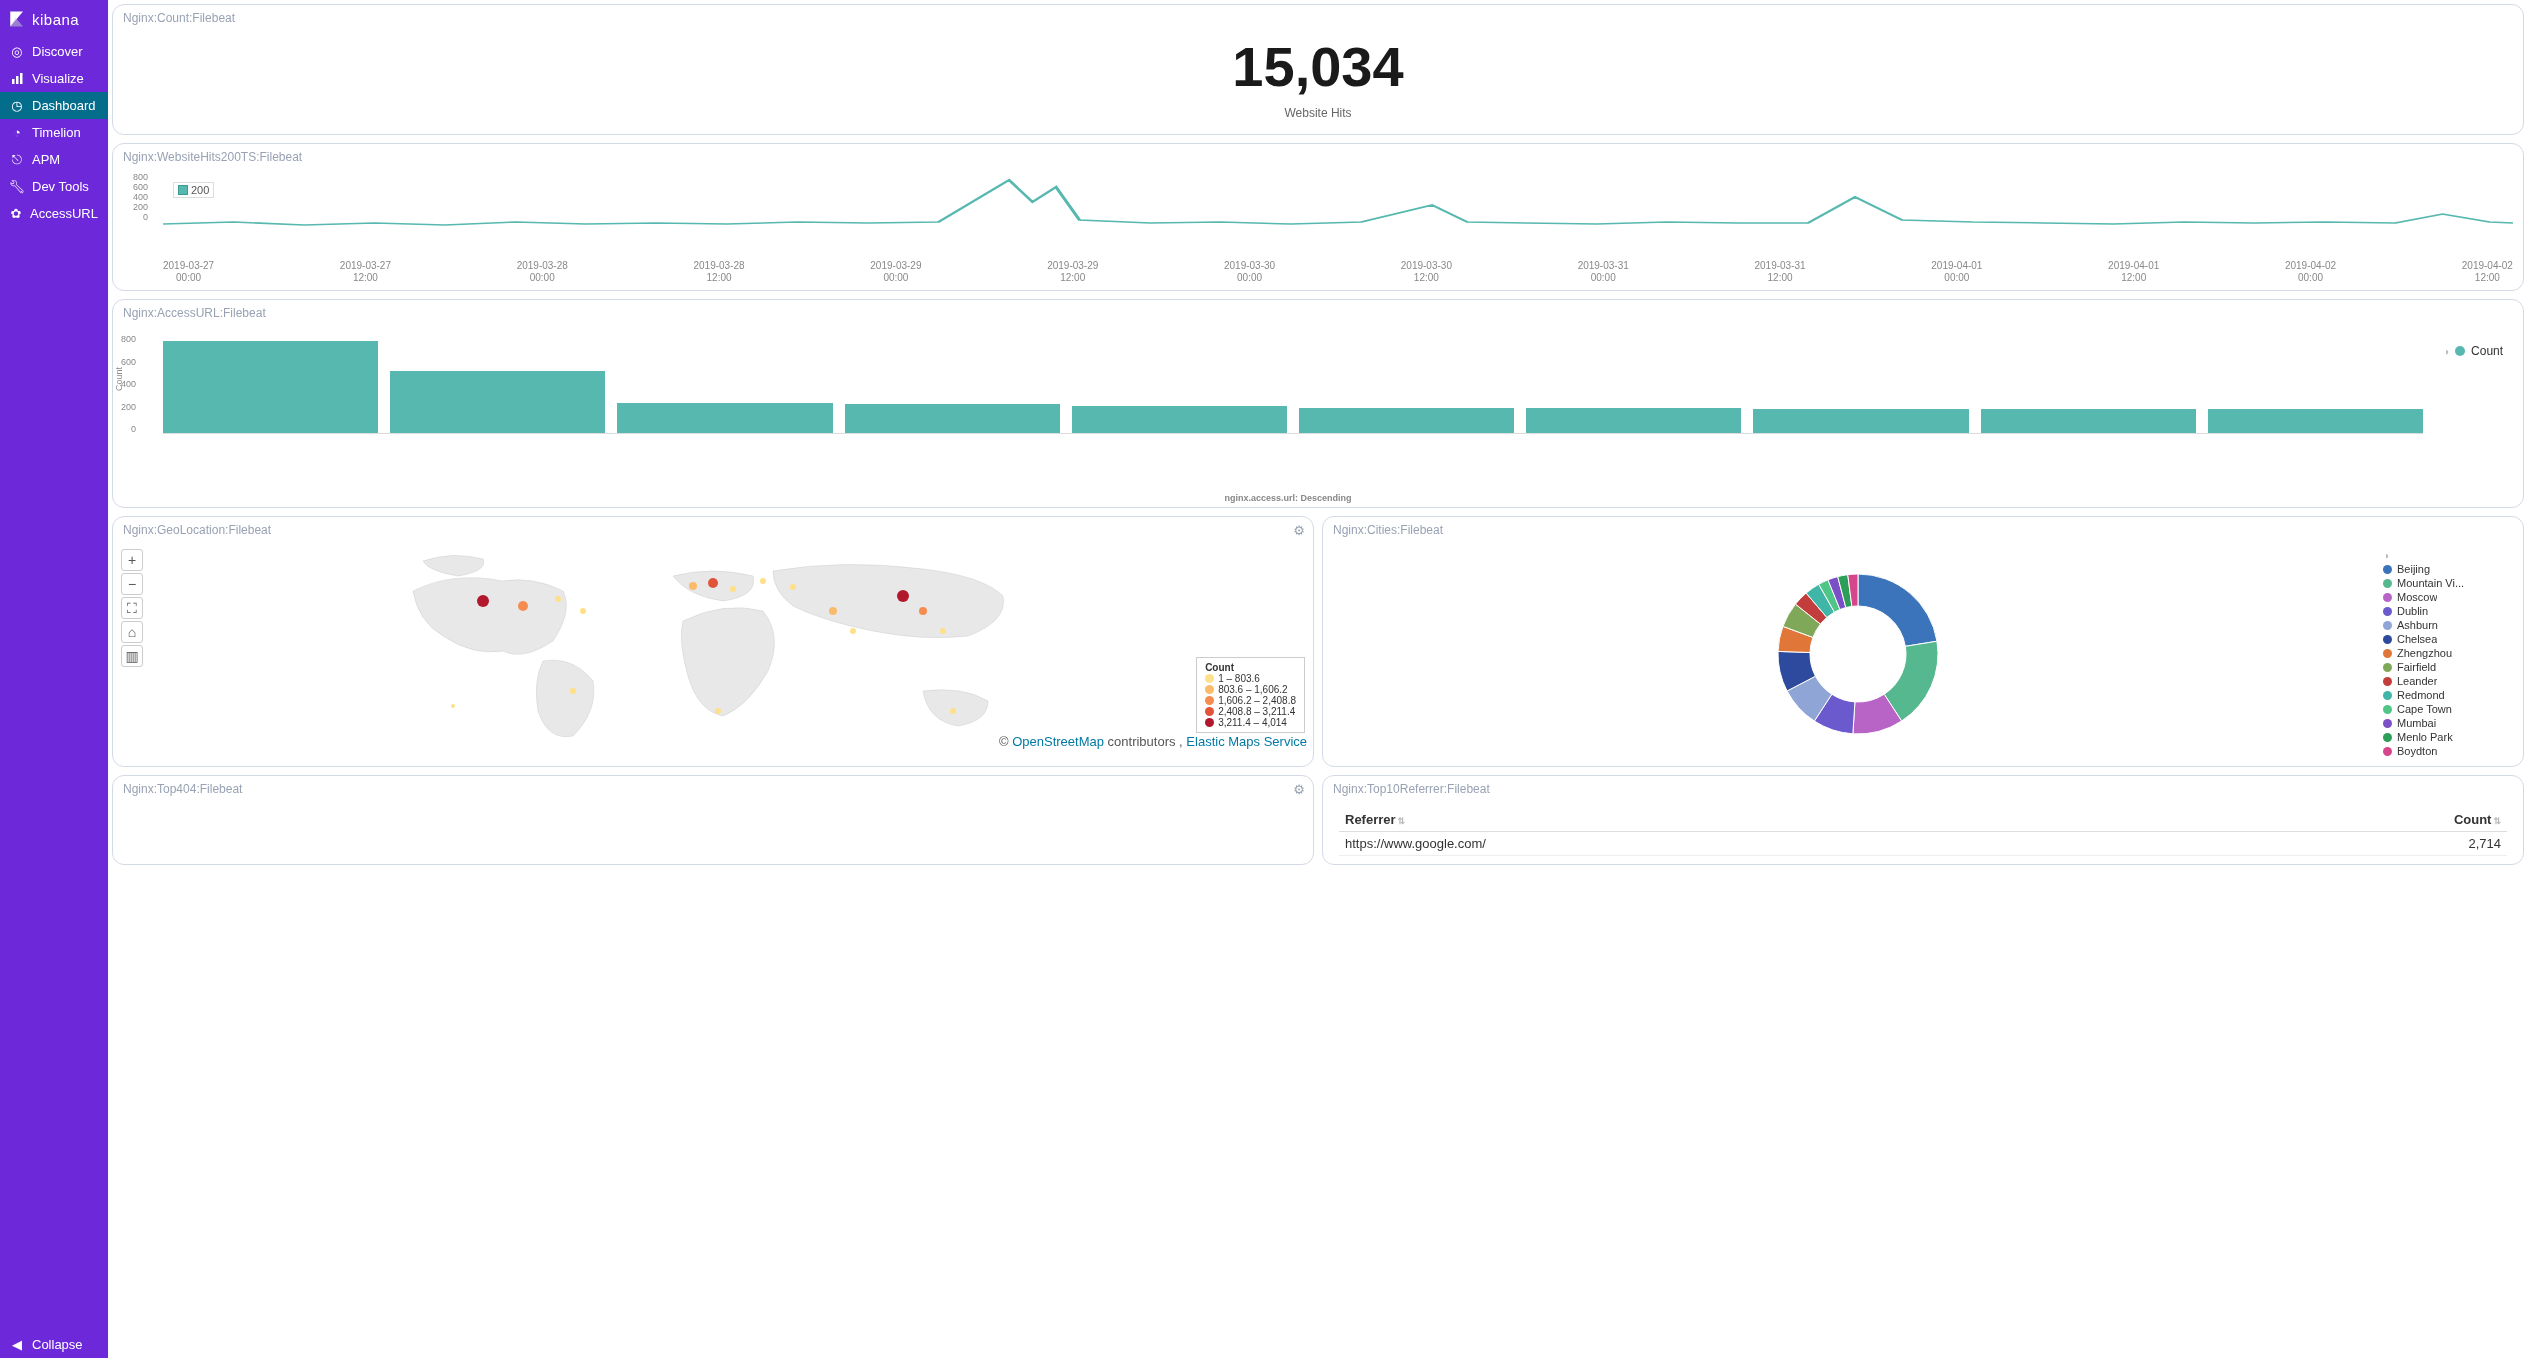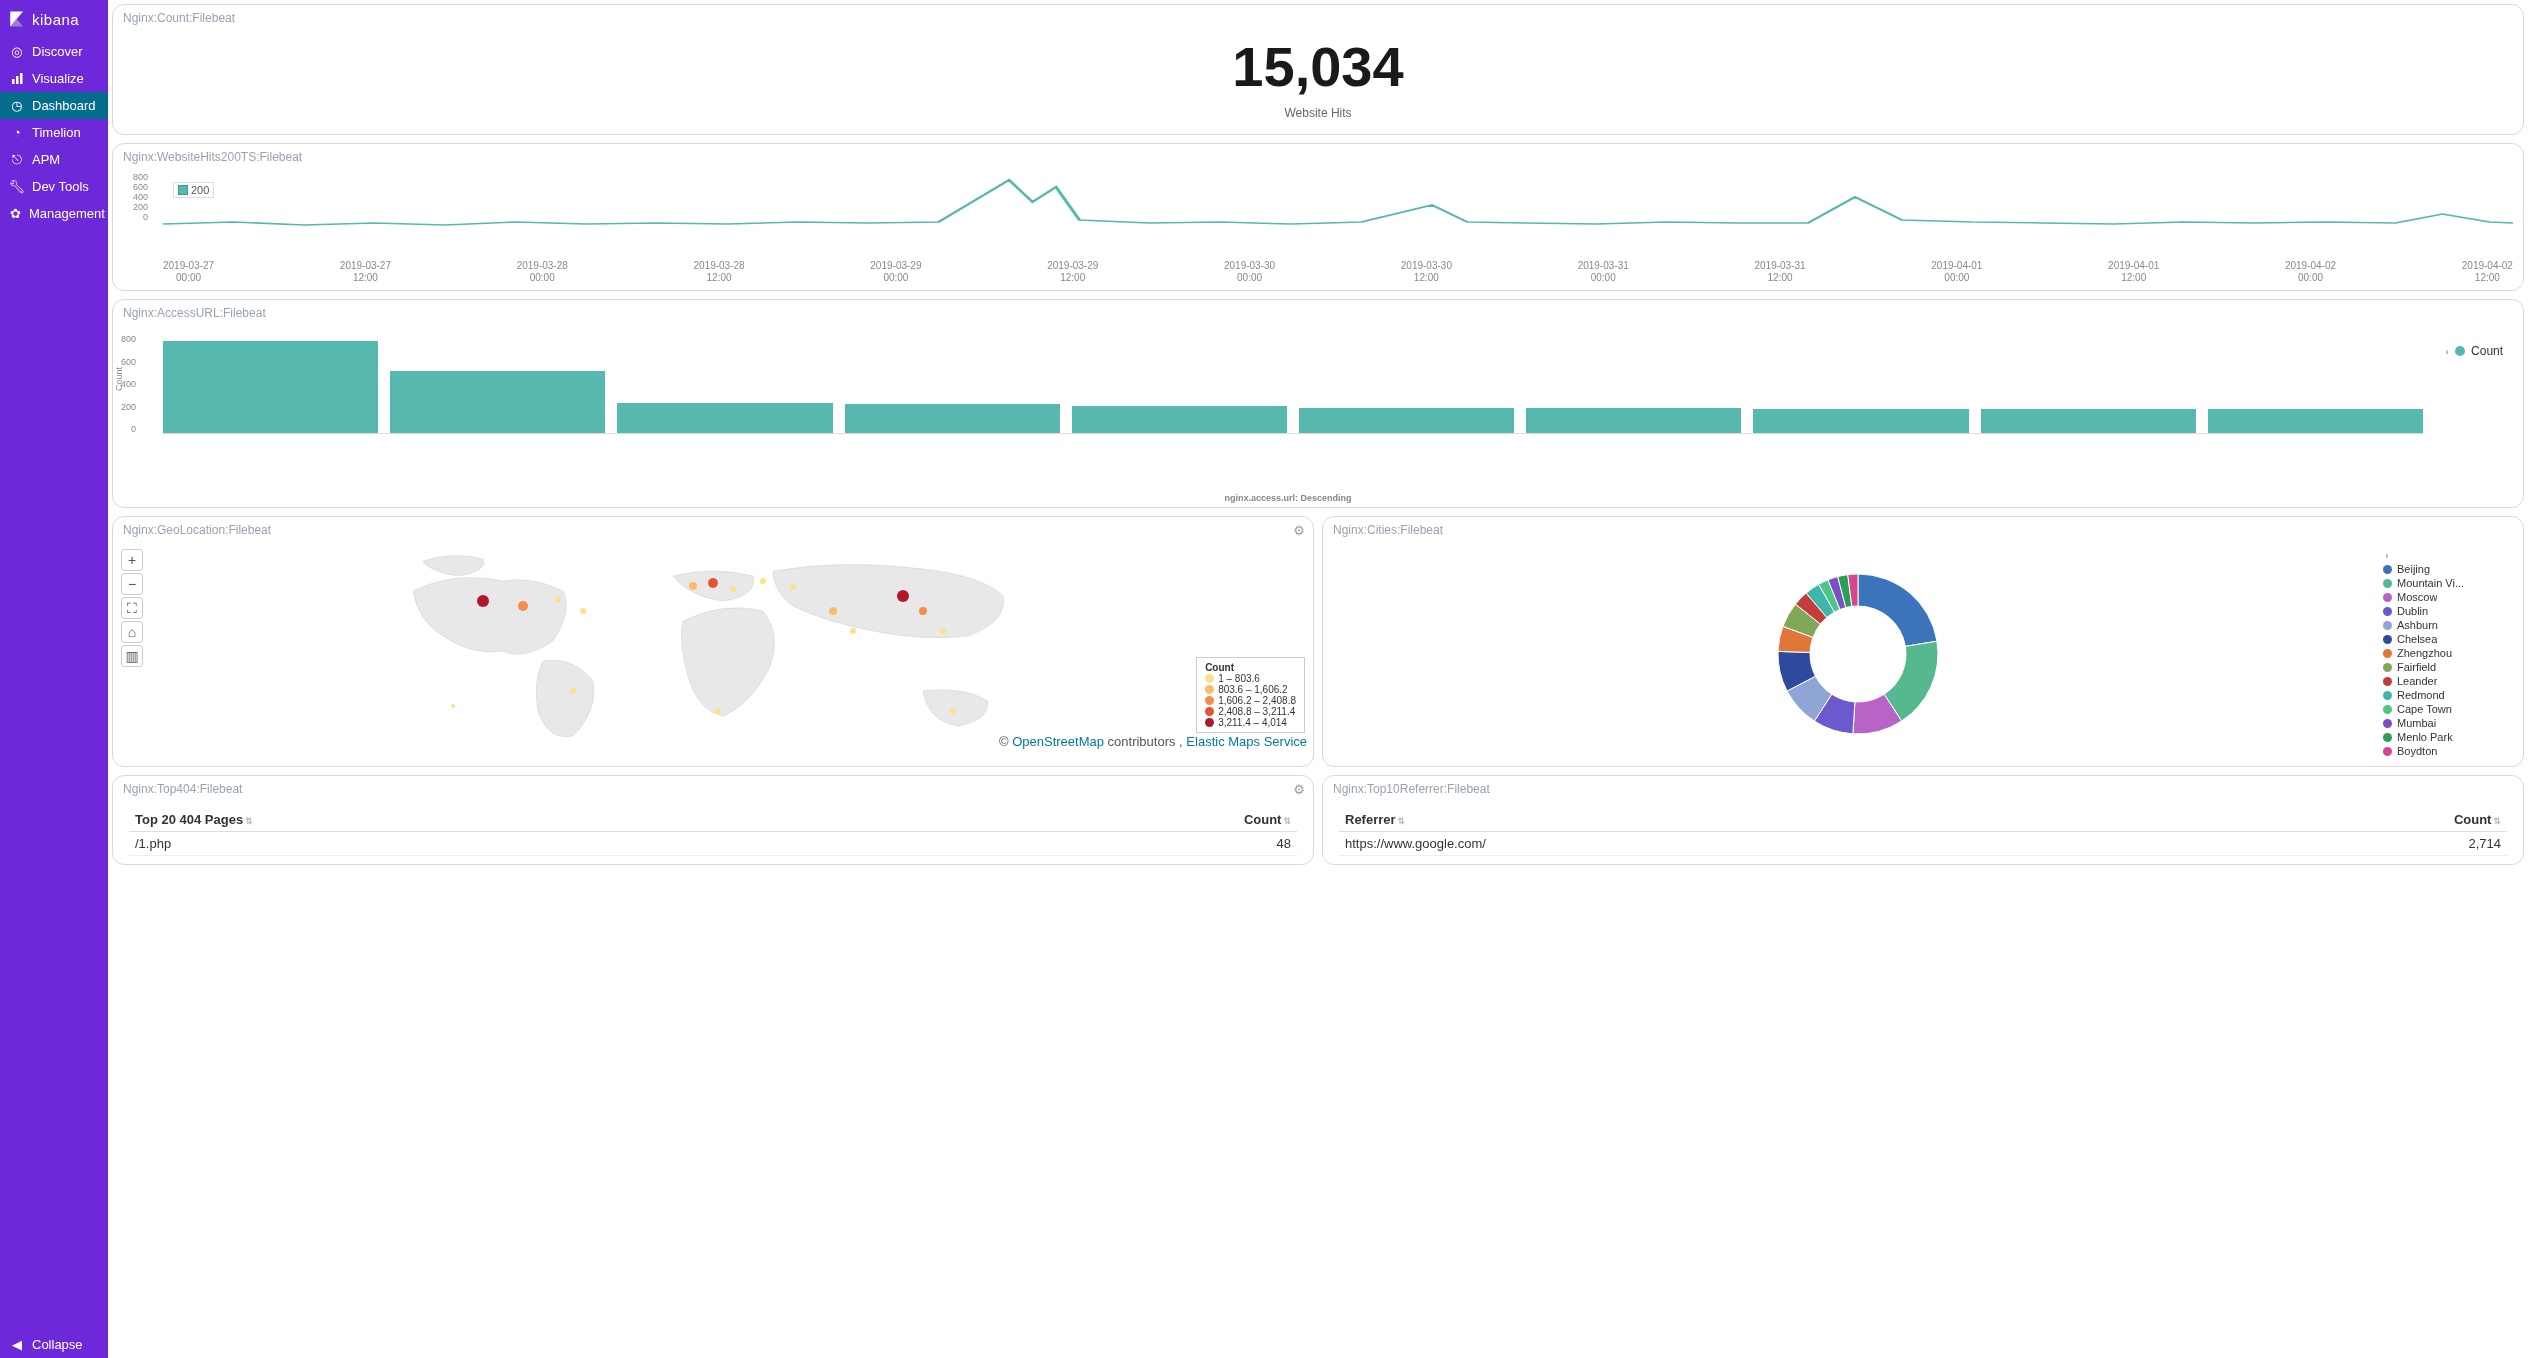--- a/index.html
+++ b/index.html
@@ -105,21 +105,21 @@
       <div class="nav-item">
           <span class="nav-icon">⎋</span>
           <span>APM</span>
         </div>
       <div class="nav-item">
           <span class="nav-icon">🔧︎</span>
           <span>Dev Tools</span>
         </div>
       <div class="nav-item">
           <span class="nav-icon">✿</span>
-          <span>Management</span>
+          <span>AccessURL</span>
         </div>
     </nav>
     <div class="sidebar-footer">
       <span class="nav-icon">◀</span>
       <span>Collapse</span>
     </div>
   </aside>
 
   <main class="main">
 
@@ -370,36 +370,20 @@
               </div>
           </div>
         </div>
       </div>
     </div>
 
     <div class="row">
       <div class="panel table-panel">
         <div class="panel-title">Nginx:Top404:Filebeat</div>
         <span class="gear">⚙︎</span>
-        <div class="panel-body">
-          <table class="tbl">
-            <thead>
-                <tr>
-              <th><span>Top 20 404 Pages</span><span class="sort-icon">⇅</span></th>
-              <th class="right"><span>Count</span><span class="sort-icon">⇅</span></th>
-            </tr>
-              </thead>
-            <tbody id="top404-body">
-                <tr>
-                  <td>/1.php</td>
-                  <td class="right">48</td>
-                </tr>
-              </tbody>
-          </table>
-        </div>
       </div>
 
       <div class="panel table-panel">
         <div class="panel-title">Nginx:Top10Referrer:Filebeat</div>
         <div class="panel-body">
           <table class="tbl">
             <thead>
                 <tr>
               <th><span>Referrer</span><span class="sort-icon">⇅</span></th>
               <th class="right"><span>Count</span><span class="sort-icon">⇅</span></th>

